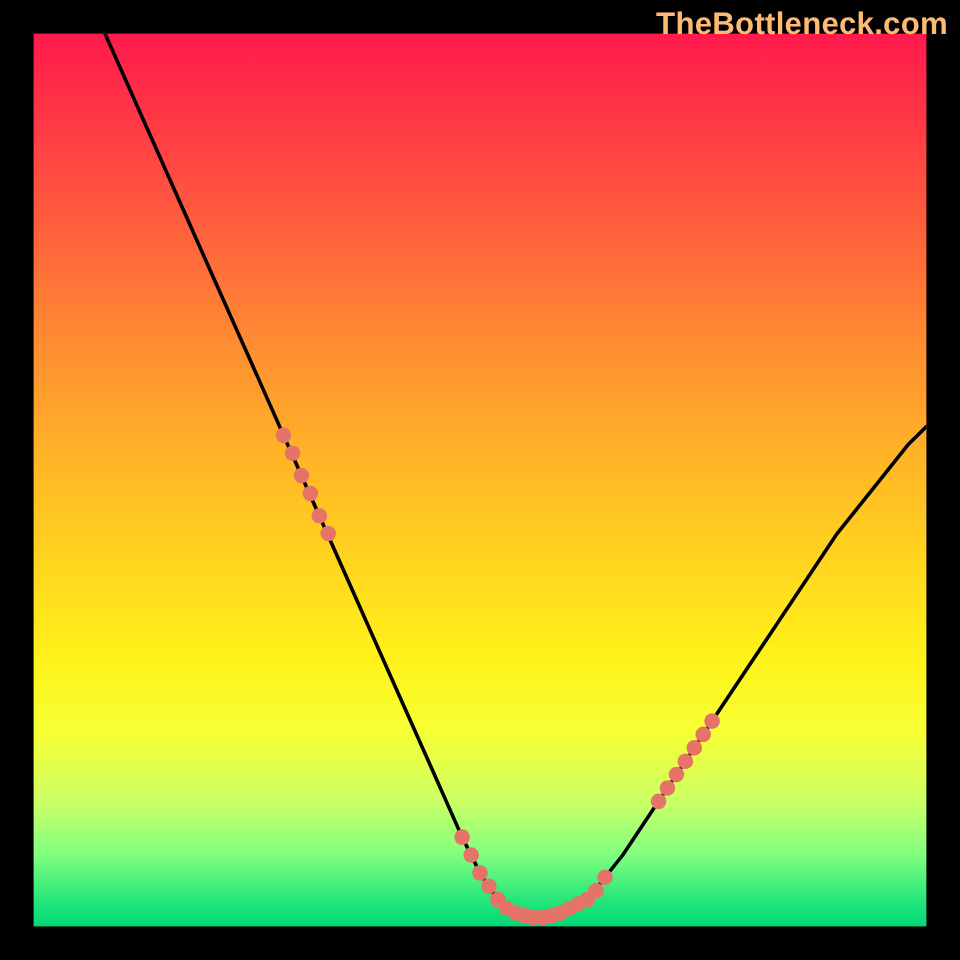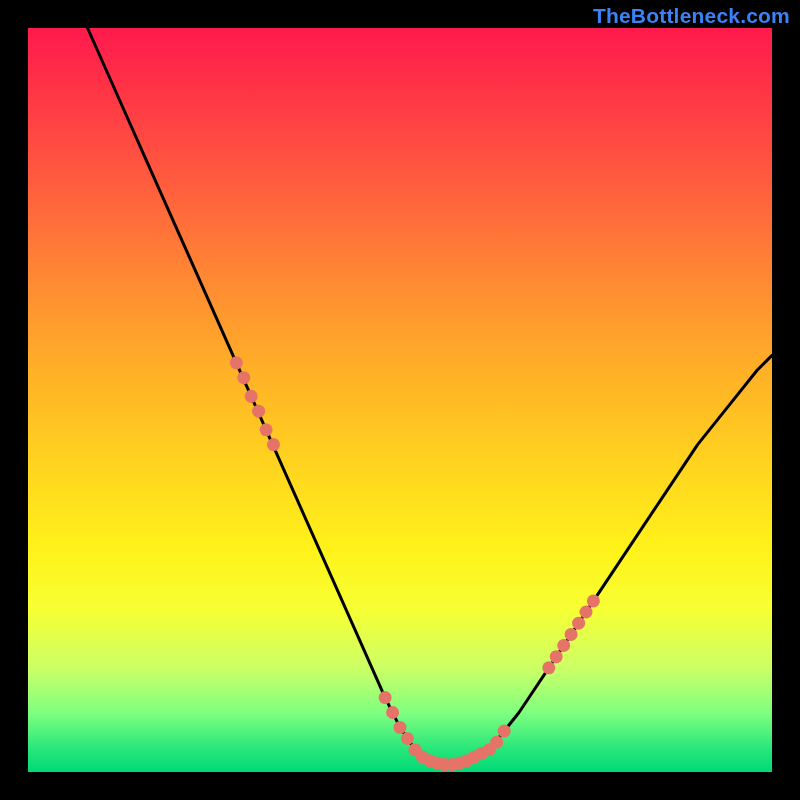--- a/index.html
+++ b/index.html
@@ -36,22 +36,22 @@
     position: absolute;
     left: 0;
     top: 0;
     width: 744px;
     height: 744px;
   }
   .watermark {
     position: absolute;
     top: 4px;
     right: 10px;
-    color: #3b82f6;
-    font-size: 21px;
+    color: #fdba74;
+    font-size: 26px;
     font-weight: 600;
     letter-spacing: 0.2px;
     user-select: none;
   }
 </style>
 </head>
 <body>
 
 <div class="frame">
   <svg class="plot" viewBox="0 0 744 744" preserveAspectRatio="none">

